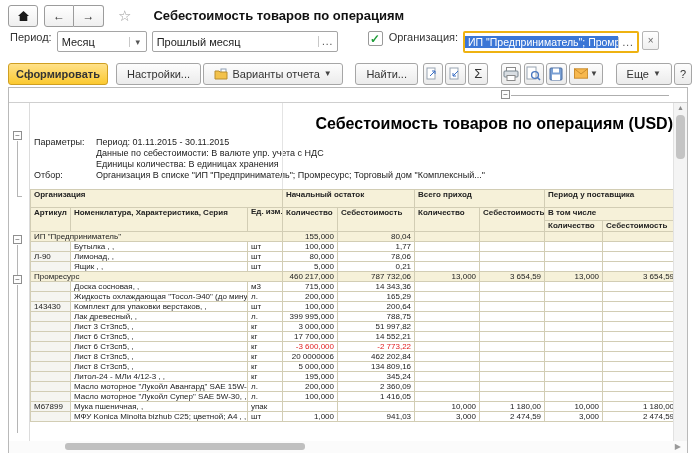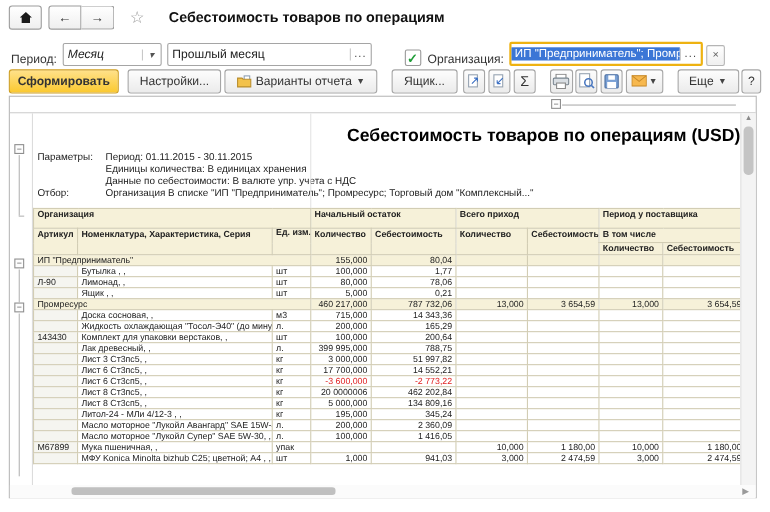--- a/index.html
+++ b/index.html
@@ -11,24 +11,24 @@
   .nbtn{height:22px;min-width:30px;background:linear-gradient(#fff,#efefef);
         border:1px solid #9c9c9c;border-radius:3px;display:flex;align-items:center;
         justify-content:center;font-size:12px;color:#333;padding:0;cursor:pointer;}
   .pair{display:flex;}
   .pair .nbtn:first-child{border-radius:3px 0 0 3px;}
   .pair .nbtn:last-child{border-radius:0 3px 3px 0;border-left:none;}
   .star{font-size:15px;color:#9a9a9a;margin-left:8px;}
   .ptitle{font-size:13px;font-weight:bold;margin-left:16px;color:#111;}
 
   
-  .filterbar{display:flex;align-items:flex-end;height:29px;padding:0 10px;font-size:11px;}
+  .filterbar{display:flex;align-items:flex-start;height:29px;padding:0 10px;font-size:11px;}
   .lbl{color:#333;margin-right:5px;white-space:nowrap;}
   .combo{display:flex;align-items:center;width:88px;height:19px;border:1px solid #a5a5a5;
-         border-radius:2px;background:#fff;margin-right:5px;font-style:italic;}
+         border-radius:2px;background:#fff;margin-right:5px;}
   .combo .cval{flex:1;padding:0 4px;overflow:hidden;white-space:nowrap;}
   .combo-btn{width:16px;text-align:center;border-left:1px solid #c8c8c8;color:#555;font-size:9px;}
   .field{display:flex;align-items:center;height:19px;border:1px solid #a5a5a5;
          border-radius:2px;background:#fff;}
   .field .fval{flex:1;padding:0 4px;overflow:hidden;white-space:nowrap;}
   .dots-btn{width:18px;text-align:center;border-left:1px solid #c8c8c8;color:#444;
             font-size:10px;letter-spacing:1px;}
   .period-field{width:184px;}
   .cb{width:13px;height:13px;border:1px solid #9a9a9a;border-radius:2px;background:#fff;
       display:flex;align-items:center;justify-content:center;margin-left:30px;margin-right:6px;}
@@ -150,21 +150,21 @@
     <span class="gap3"></span>
     <button class="btn">
       <svg width="14" height="12" viewBox="0 0 14 12">
           <rect x="7" y="1" width="5" height="6" fill="#fff" stroke="#8fa0b5"></rect>
           <path d="M1 3 L5 3 L6 4 L13 4 L13 11 L1 11 Z" fill="#f3c24b" stroke="#b98e2e"></path>
         </svg>
       <span>Варианты отчета</span>
       <span class="arrow">▼</span>
     </button>
     <span class="gap16"></span>
-    <button class="btn" style="width:70px">Ящик...</button>
+    <button class="btn" style="width:70px">Найти...</button>
     <span class="gap6"></span>
     <button class="btn ibtn">
       <svg width="13" height="13" viewBox="0 0 13 13">
           <rect x="1" y="1" width="8" height="11" fill="#fff" stroke="#97a4b2"></rect>
           <path d="M4 9 L9 4 M9 4 L6 4 M9 4 L9 7" stroke="#3a6fc4" fill="none"></path>
         </svg>
     </button>
     <span class="gap3"></span>
     <button class="btn ibtn">
       <svg width="13" height="13" viewBox="0 0 13 13">
@@ -232,22 +232,22 @@
         <span class="gline" style="top:182px;height:148px"></span>
       </div>
 
       <div class="rbody">
         <span class="colghost"></span>
         <div class="rep-title">Себестоимость товаров по операциям (USD)</div>
         <div class="params">
           <span class="p-lbl">Параметры:</span>
           <div class="p-lines">
             <div>Период: 01.11.2015 - 30.11.2015</div>
+            <div>Данные по себестоимости: В валюте упр. учета с НДС</div>
             <div>Единицы количества: В единицах хранения</div>
-            <div>Данные по себестоимости: В валюте упр. учета с НДС</div>
           </div>
           <span class="p-lbl">Отбор:</span>
           <div class="p-lines">
             <div>Организация В списке "ИП "Предприниматель"; Промресурс; Торговый дом "Комплексный..."</div>
           </div>
         </div>
 
         <table class="rep">
           <colgroup>
             <col style="width:40px">

